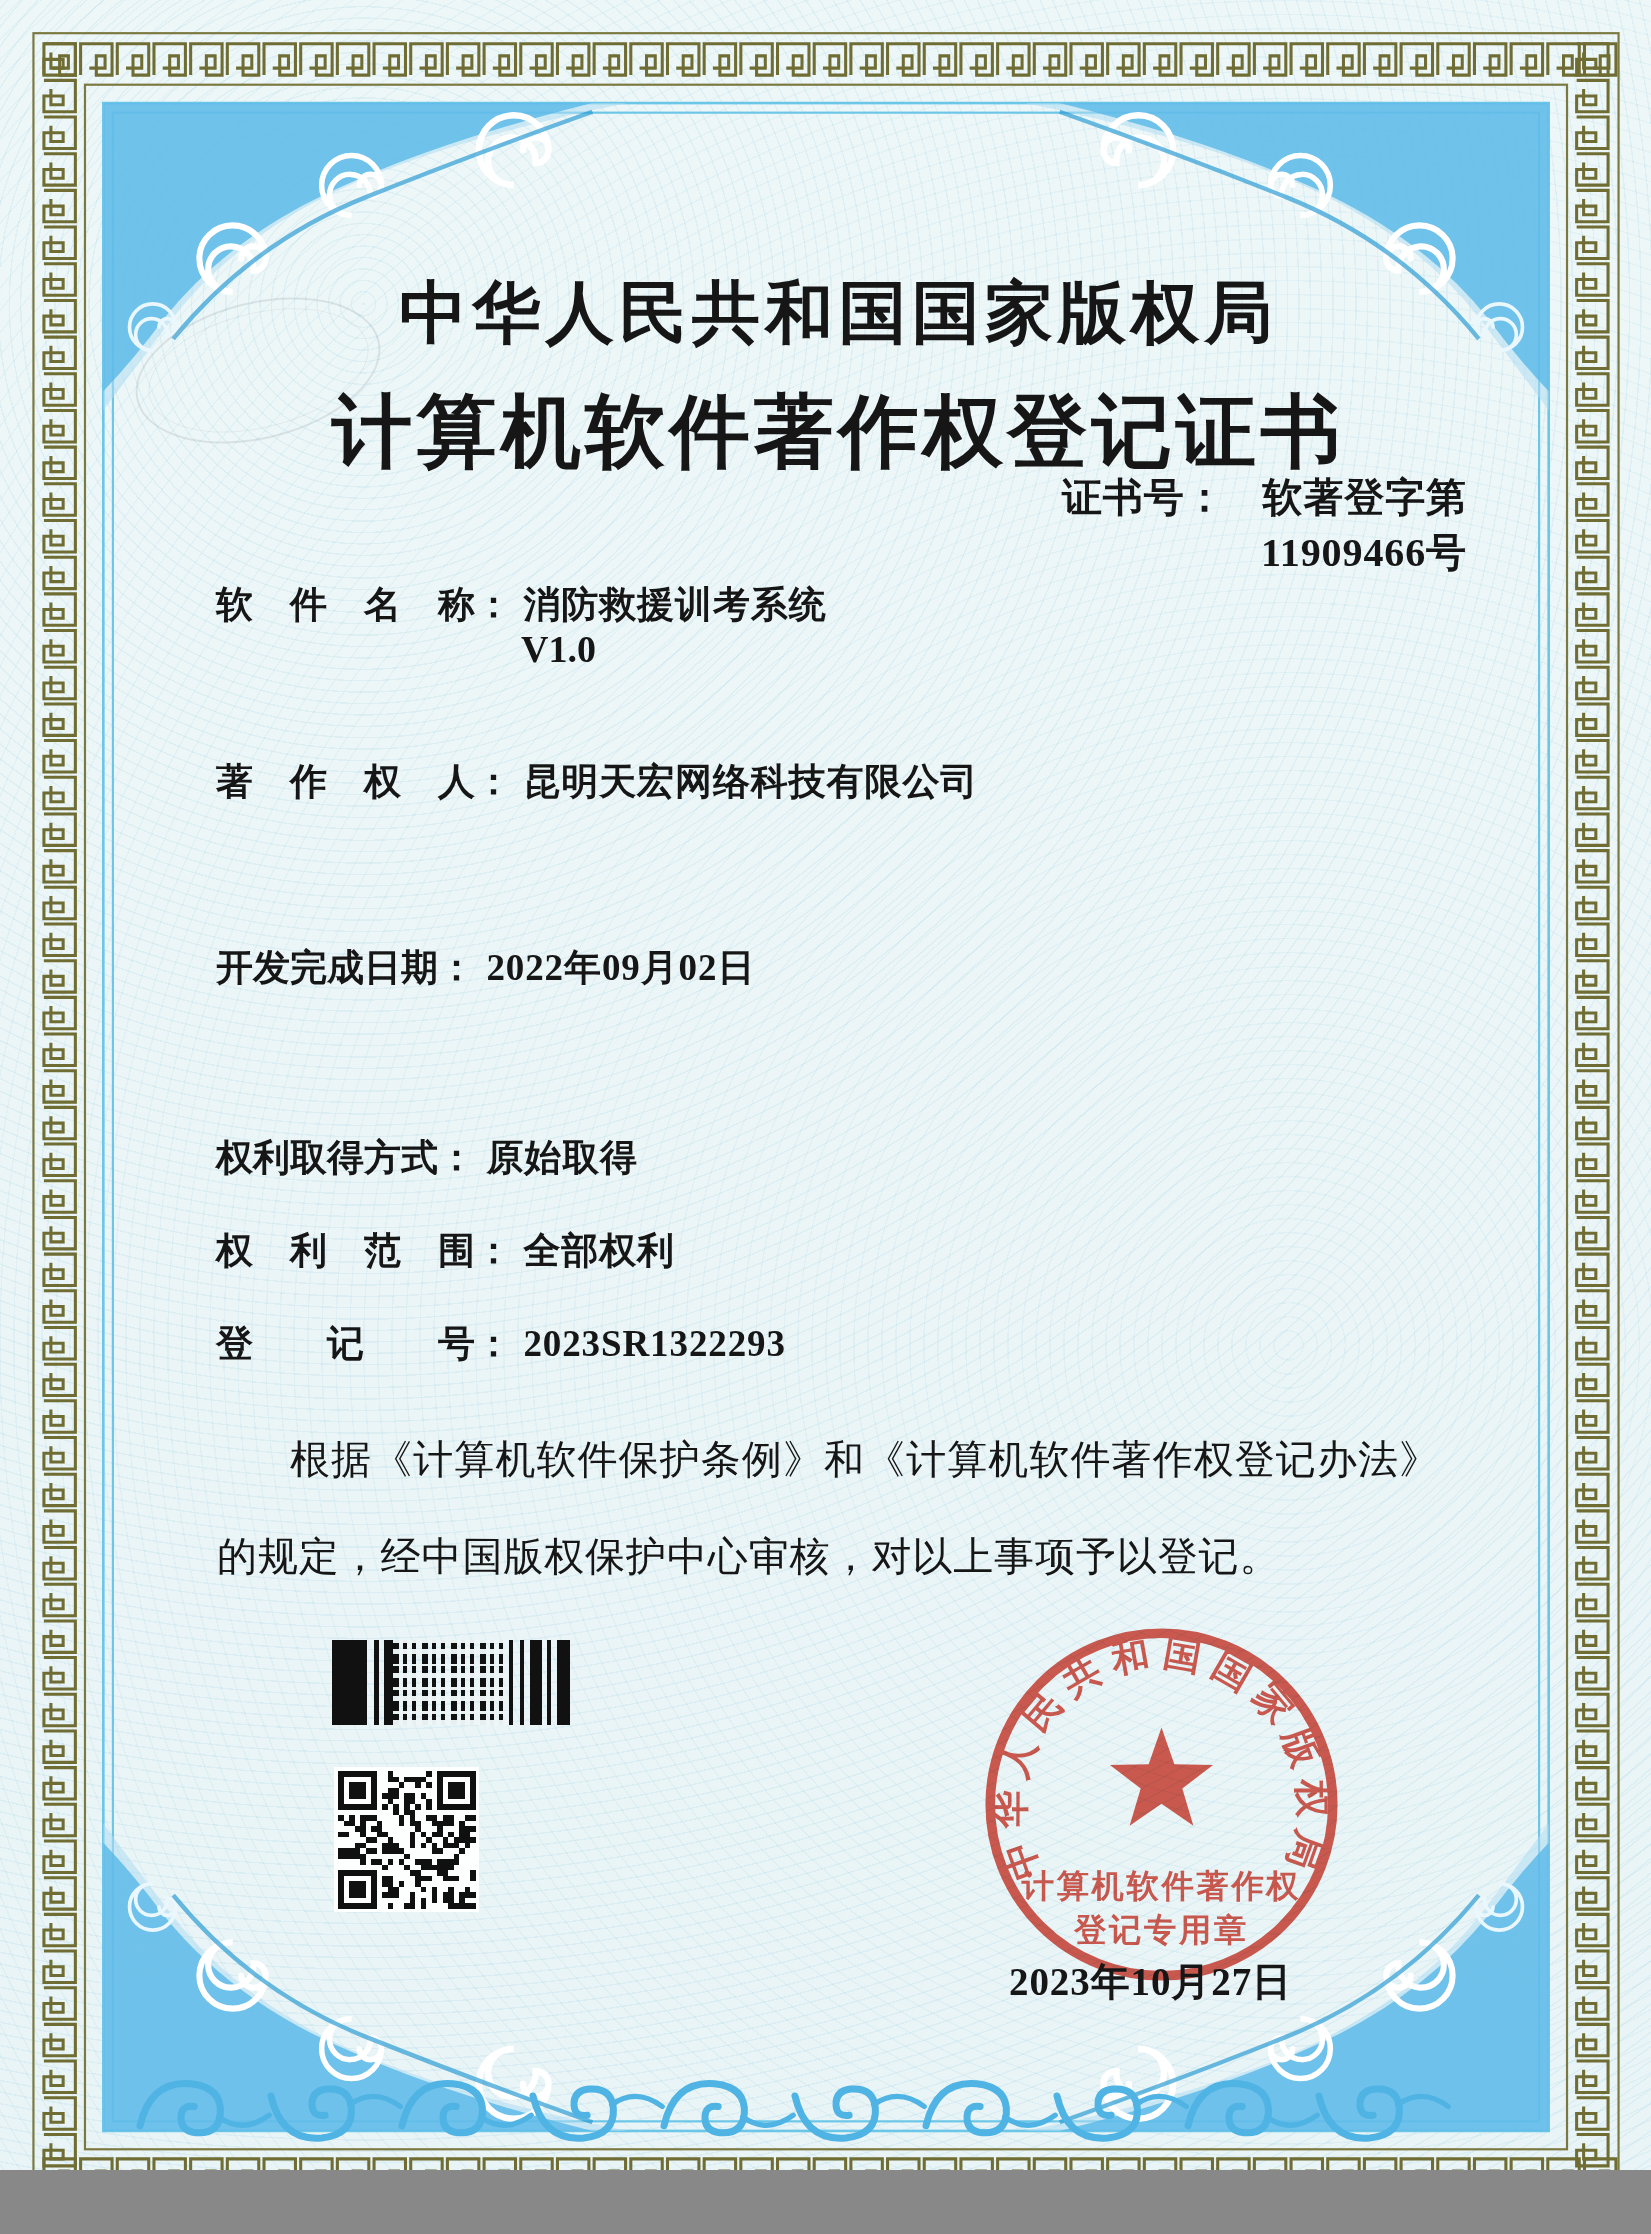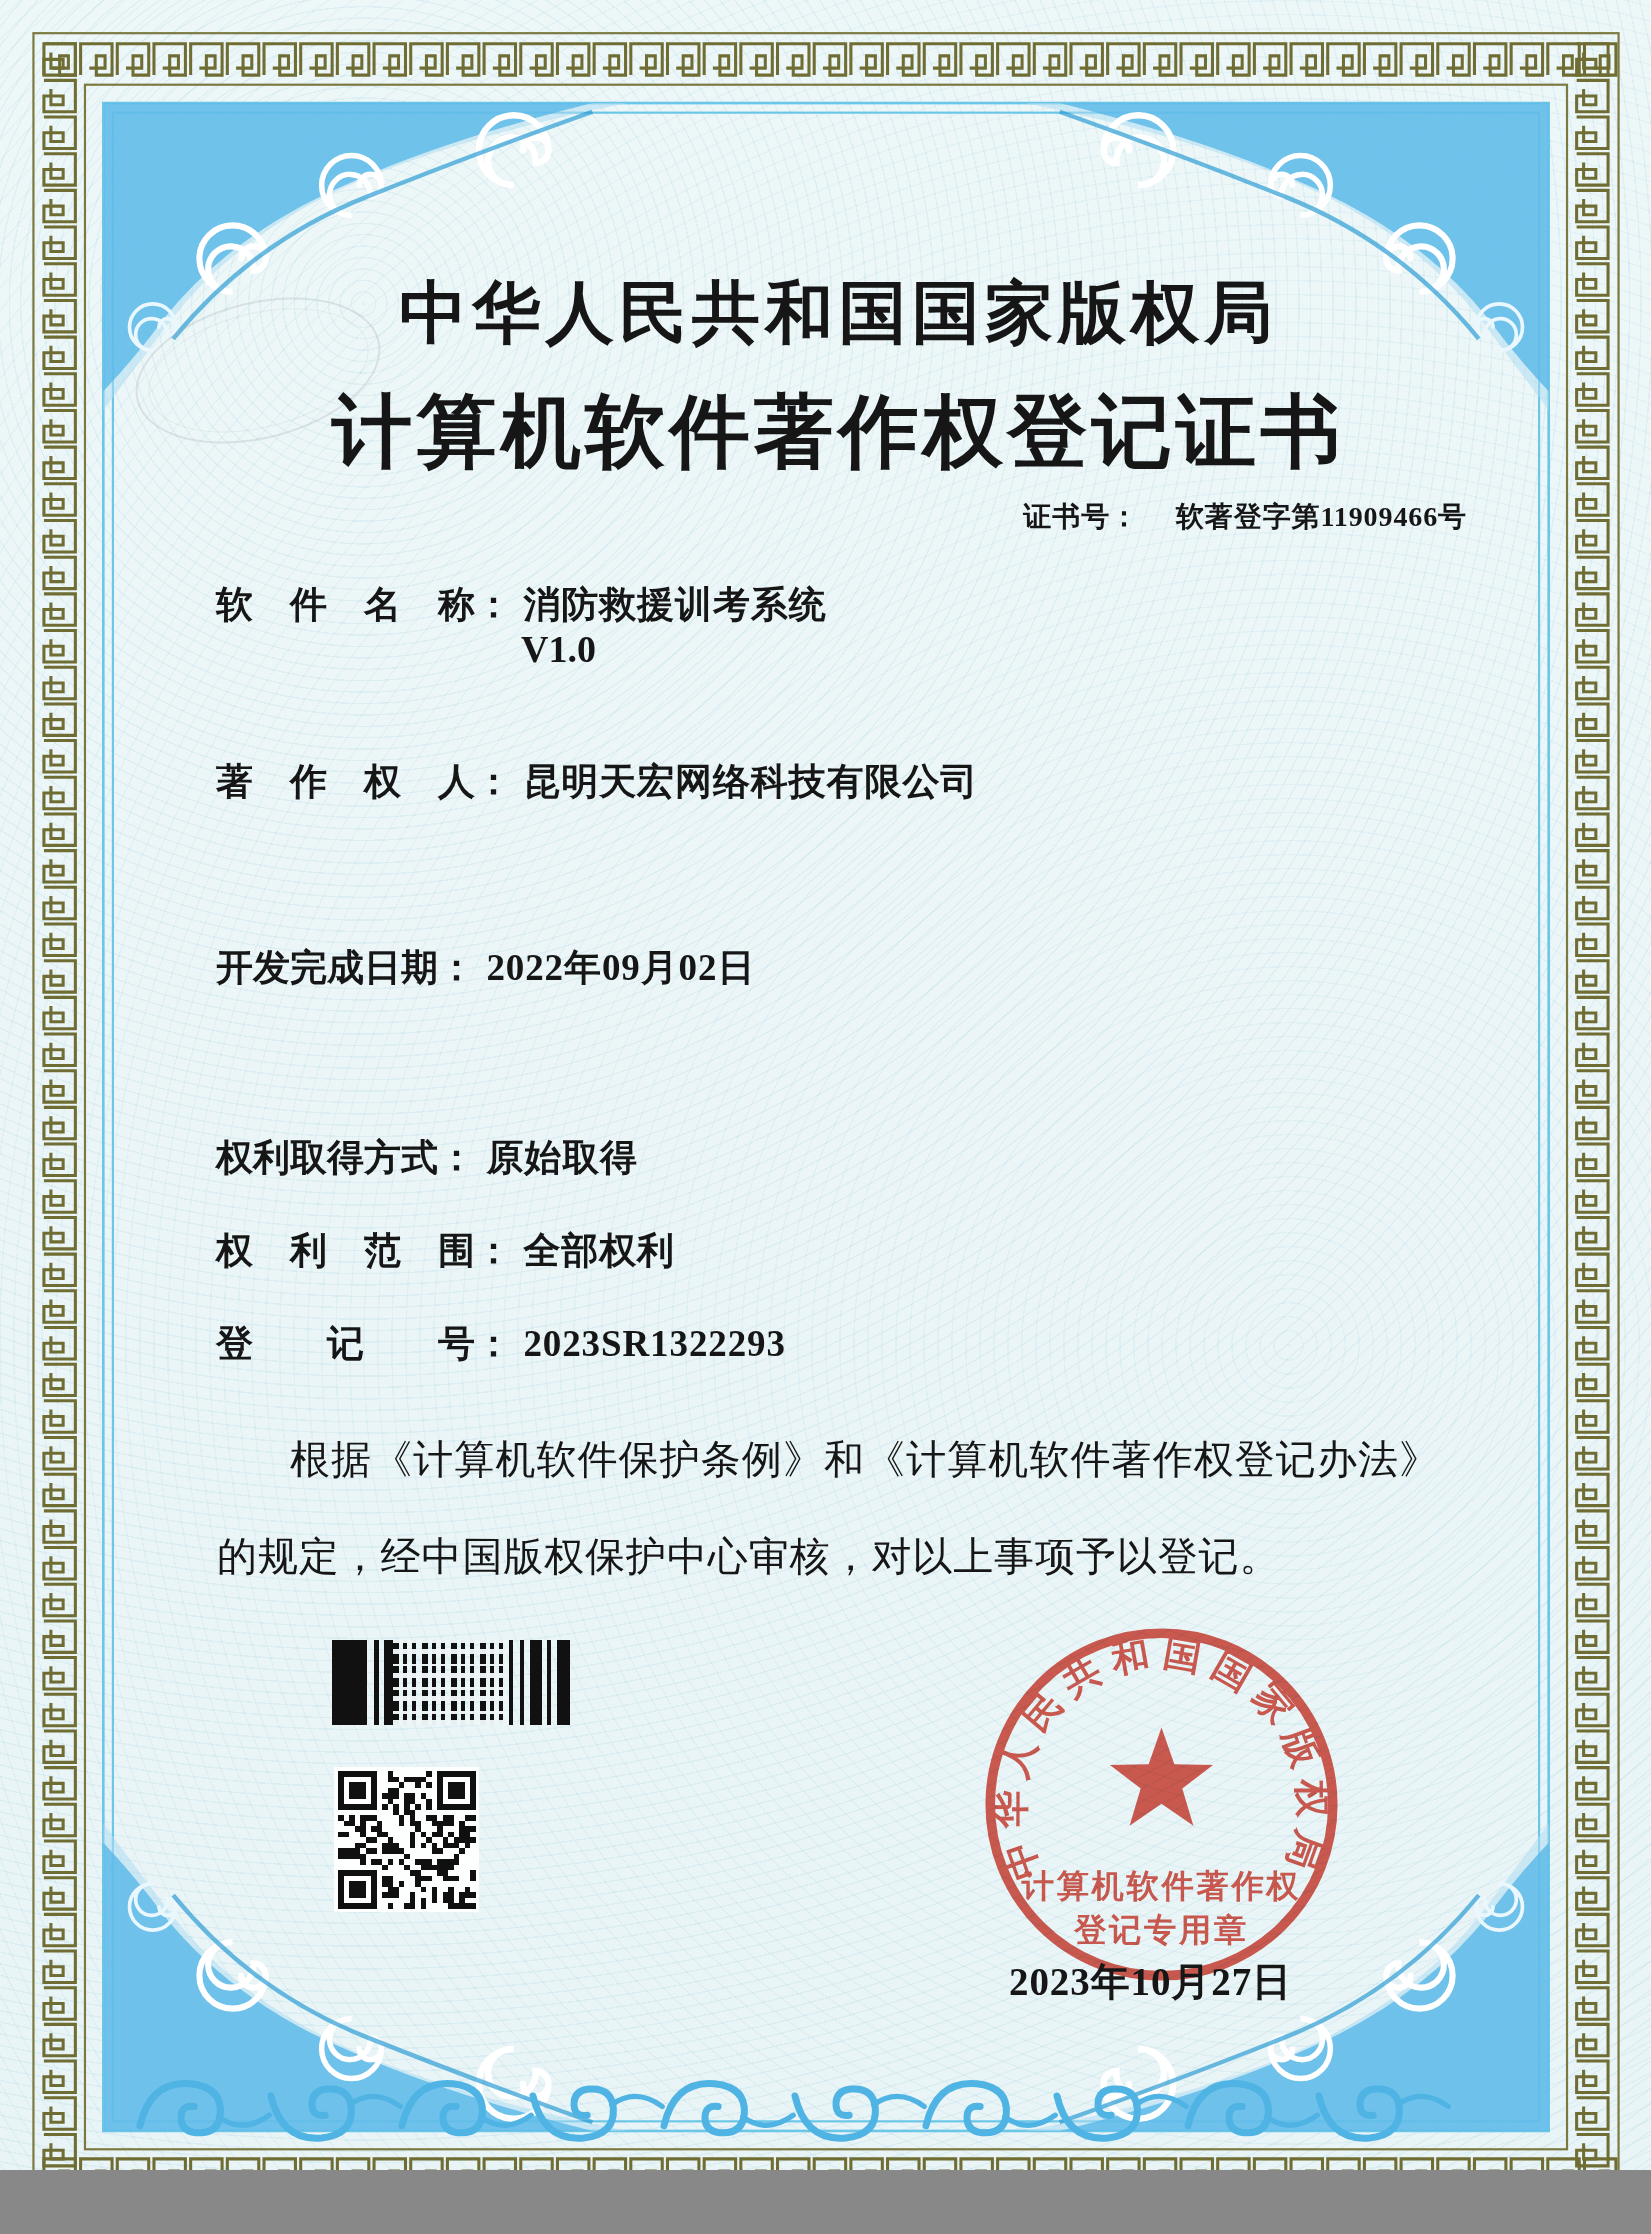--- a/index.html
+++ b/index.html
@@ -13,22 +13,22 @@
   }
   svg.decor{position:absolute;left:0;top:0;z-index:1;pointer-events:none;}
   .emboss{position:absolute;left:133px;top:302px;width:246px;height:133px;border:2.6px solid rgba(158,174,180,0.28);
     border-radius:50%;transform:rotate(-14deg);z-index:1;}
   .emboss::after{content:'';position:absolute;left:10.5px;top:8.7px;right:10.5px;bottom:8.7px;
     border:1.7px solid rgba(158,174,180,0.16);border-radius:50%;}
   .t1{position:absolute;left:140px;top:276px;width:1397px;text-align:center;z-index:2;
       font-size:68px;font-weight:700;letter-spacing:5.2px;line-height:1.1;}
   .t2{position:absolute;left:140px;top:388px;width:1397px;text-align:center;z-index:2;
       font-size:80px;font-weight:700;letter-spacing:4.4px;line-height:1.1;}
-  .certno{position:absolute;left:943px;top:498px;width:524px;text-align:right;z-index:2;
-      font-size:28px;font-weight:700;letter-spacing:0.9px;}
+  .certno{position:absolute;left:943px;top:470px;width:524px;text-align:right;z-index:2;
+      font-size:40px;font-weight:700;letter-spacing:0.9px;}
   .certno .cv{margin-left:37px;}
   .row{position:absolute;left:216px;z-index:2;display:flex;align-items:baseline;line-height:51px;white-space:nowrap;}
   .row .lab{font-size:37px;font-weight:700;font-family:Liberation Serif, serif;}
   .row .val{font-size:37px;font-weight:700;margin-left:11.4px;letter-spacing:0.9px;}
   .r1{top:579px;} .ver{position:absolute;left:521px;top:627px;z-index:2;font-size:38px;font-weight:700;}
   .r2{top:756px;} .r3{top:942px;} .r4{top:1039px;} .r5{top:1132px;justify-content:center;} .r6{top:1225px;} .r7{top:1318px;}
   .para{position:absolute;left:217px;top:1411px;width:1223px;z-index:2;
       font-size:40px;line-height:97px;letter-spacing:0.9px;text-align:justify;text-align-last:left;text-indent:73px;}
   .barcode{position:absolute;left:332px;top:1640px;width:238px;height:85px;z-index:2;display:flex;}
   .bc-l{width:61px;height:100%;

